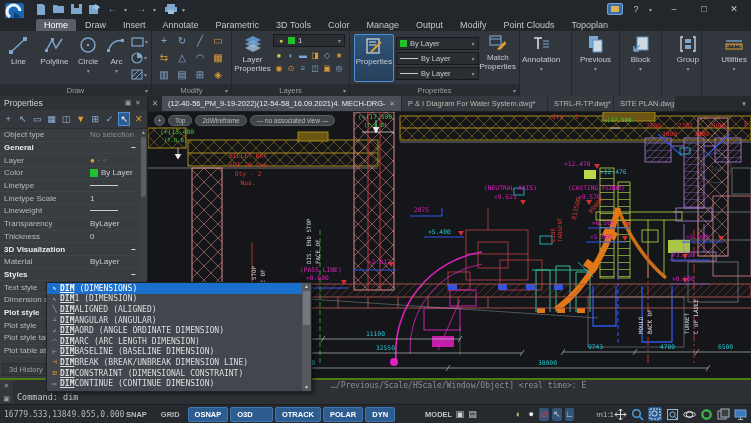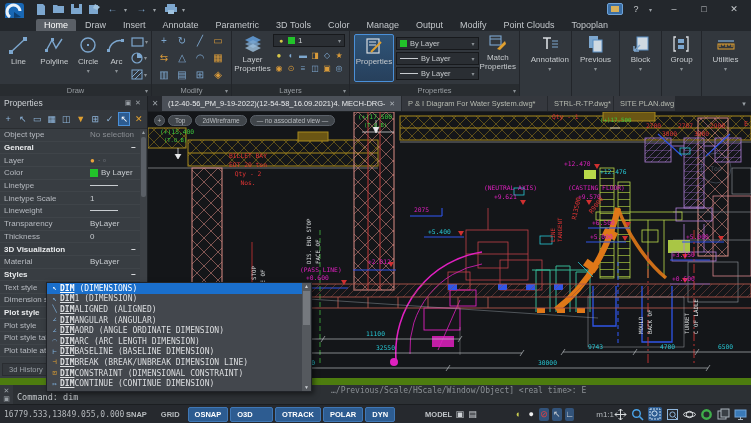--- a/index.html
+++ b/index.html
@@ -89,21 +89,21 @@
 .ditem .dic{width:11px;text-align:center;font-size:7px;color:#7fb2e0;flex:0 0 11px}
 .ditem .cmd{font-weight:bold;text-decoration:underline}
 .ditem .desc{margin-left:5px}
 .ditem.sel{background:#1a6fcc;color:#fff}
 .ditem.sel .dic{color:#fff}
 #dimscroll{width:9px;background:#55595e;position:relative}
 #dimscroll .arr{display:block;font-size:5px;color:#caced2;text-align:center;line-height:7px}
 #dimscroll .arr.bottom{position:absolute;bottom:0;left:0;right:0}
 #dimscroll .thumb{position:absolute;top:8px;left:1px;width:7px;height:34px;background:#75797e}
 
-#cmd{position:absolute;left:0;top:378px;right:0;height:26px;background:#2c3034;border-top:7px solid #4d7c0f;display:flex}
+#cmd{position:absolute;left:0;top:378px;right:0;height:26px;background:#2c3034;border-top:2px solid #4d7c0f;display:flex}
 #cmd-side{width:13px;background:#34383d;display:flex;flex-direction:column;align-items:center;justify-content:space-between;padding:2px 0}
 #cmd-side span{font-size:7px;color:#9aa0a6;line-height:7px}
 #cmd-body{flex:1;position:relative;font-family:"DejaVu Sans Mono",monospace}
 #cmd-history{position:absolute;left:318px;top:1px;font-size:8px;color:#8b9095;white-space:nowrap}
 #cmd-prompt{position:absolute;left:4px;bottom:2px;font-size:8.5px;color:#c4c8cc}
 
 #status{position:absolute;left:0;top:404px;right:0;height:19px;background:#26292e;border-top:1px solid #1b1e21;display:flex;align-items:center;font-size:7.5px}
 #coords{font-family:"DejaVu Sans Mono",monospace;font-size:8px;color:#b4b8bc;width:118px;padding-left:4px}
 .tgl{height:15px;line-height:15px;padding:0 6px;margin-left:2px;color:#b8bcbf;font-weight:bold;border-radius:2px}
 .tgl.active{background:#2d5c91;color:#fff;border:1px solid #3f77b5;line-height:13px}
@@ -354,21 +354,21 @@
           <span class="blabel">Match Properties</span>
         </div>
       </div>
       <div class="pstrip">
           <span>Properties</span>
           <span class="pcaret">▾</span>
         </div>
     </div>
 
     <div class="rpanel" style="width:52px">
-      <div class="pbody" style="justify-content:flex-end">
+      <div class="pbody" style="justify-content:flex-start">
           <div class="bigbtn">
         <svg width="20" height="18" viewBox="0 0 20 18">
               <path d="M3,3 H11 M7,3 V14" stroke="#d8dce0" stroke-width="1.6" fill="none"></path>
               <line x1="12" y1="6" x2="18" y2="6" stroke="#7da7cf"></line>
               <line x1="12" y1="9" x2="18" y2="9" stroke="#7da7cf"></line>
               <line x1="12" y1="12" x2="18" y2="12" stroke="#7da7cf"></line>
             </svg>
         <span class="blabel">Annotation</span>
             <span class="bcaret">▾</span>
       </div>
@@ -392,34 +392,34 @@
         <svg width="18" height="18" viewBox="0 0 18 18">
               <rect x="5" y="2" width="11" height="13" fill="#cfd9e2" stroke="#5b8fc4"></rect>
               <path d="M2,16 L8,10 M2,16 L2,11 M2,16 L7,16" stroke="#7da7cf" stroke-width="1.4" fill="none"></path>
             </svg>
         <span class="blabel">Block</span>
             <span class="bcaret">▾</span>
       </div>
         </div>
     </div>
     <div class="rpanel" style="width:40px">
-      <div class="pbody" style="justify-content:center">
+      <div class="pbody" style="justify-content:flex-end">
           <div class="bigbtn">
         <svg width="18" height="18" viewBox="0 0 18 18">
               <path d="M4,2 H2 V16 H4 M14,2 H16 V16 H14" stroke="#d8dce0" fill="none" stroke-width="1.3"></path>
               <rect x="6" y="4" width="6" height="4" fill="#7da7cf"></rect>
               <rect x="6" y="10" width="6" height="4" fill="#7da7cf"></rect>
             </svg>
         <span class="blabel">Group</span>
             <span class="bcaret">▾</span>
       </div>
         </div>
     </div>
     <div class="rpanel" style="width:47px;border-right:none">
-      <div class="pbody" style="justify-content:center">
+      <div class="pbody" style="justify-content:flex-end">
           <div class="bigbtn">
         <svg width="20" height="18" viewBox="0 0 20 18">
               <line x1="2" y1="6" x2="18" y2="6" stroke="#7da7cf" stroke-width="1.3"></line>
               <rect x="2" y="9" width="16" height="5" fill="none" stroke="#e0a030"></rect>
               <path d="M4,9 V12 M7,9 V11 M10,9 V12 M13,9 V11 M16,9 V12" stroke="#e0a030"></path>
             </svg>
         <span class="blabel">Utilities</span>
             <span class="bcaret">▾</span>
       </div>
         </div>

